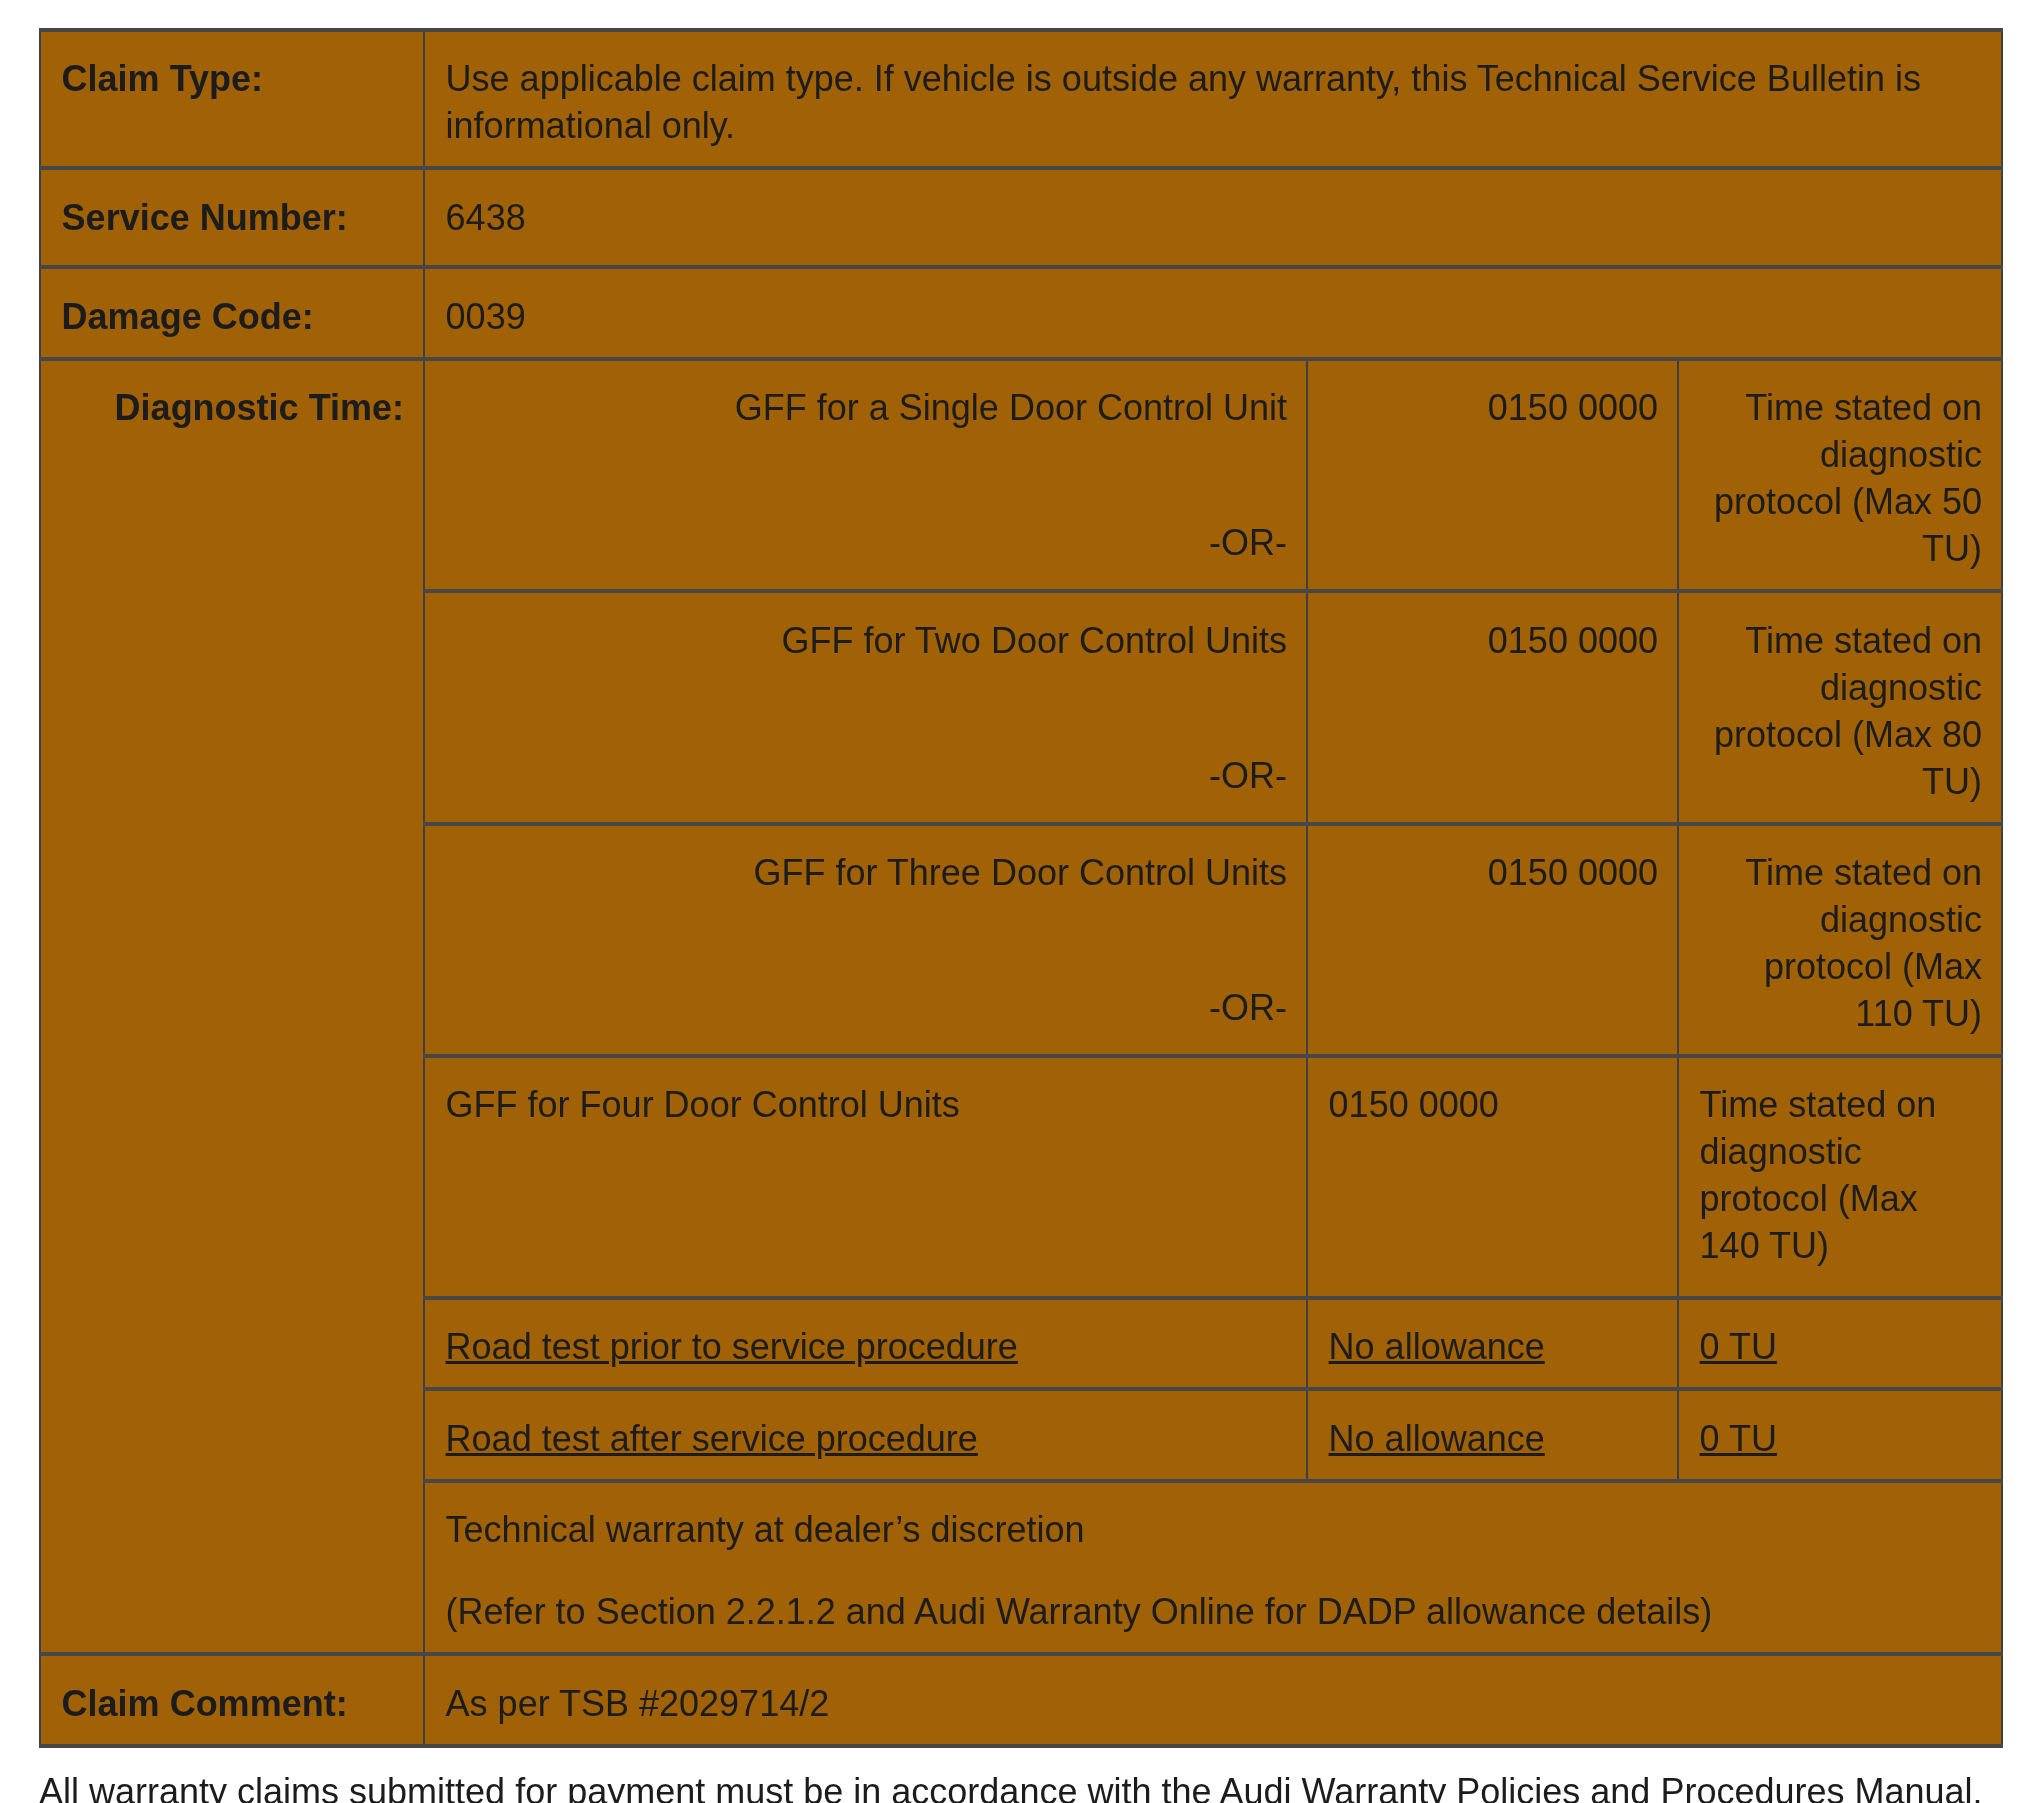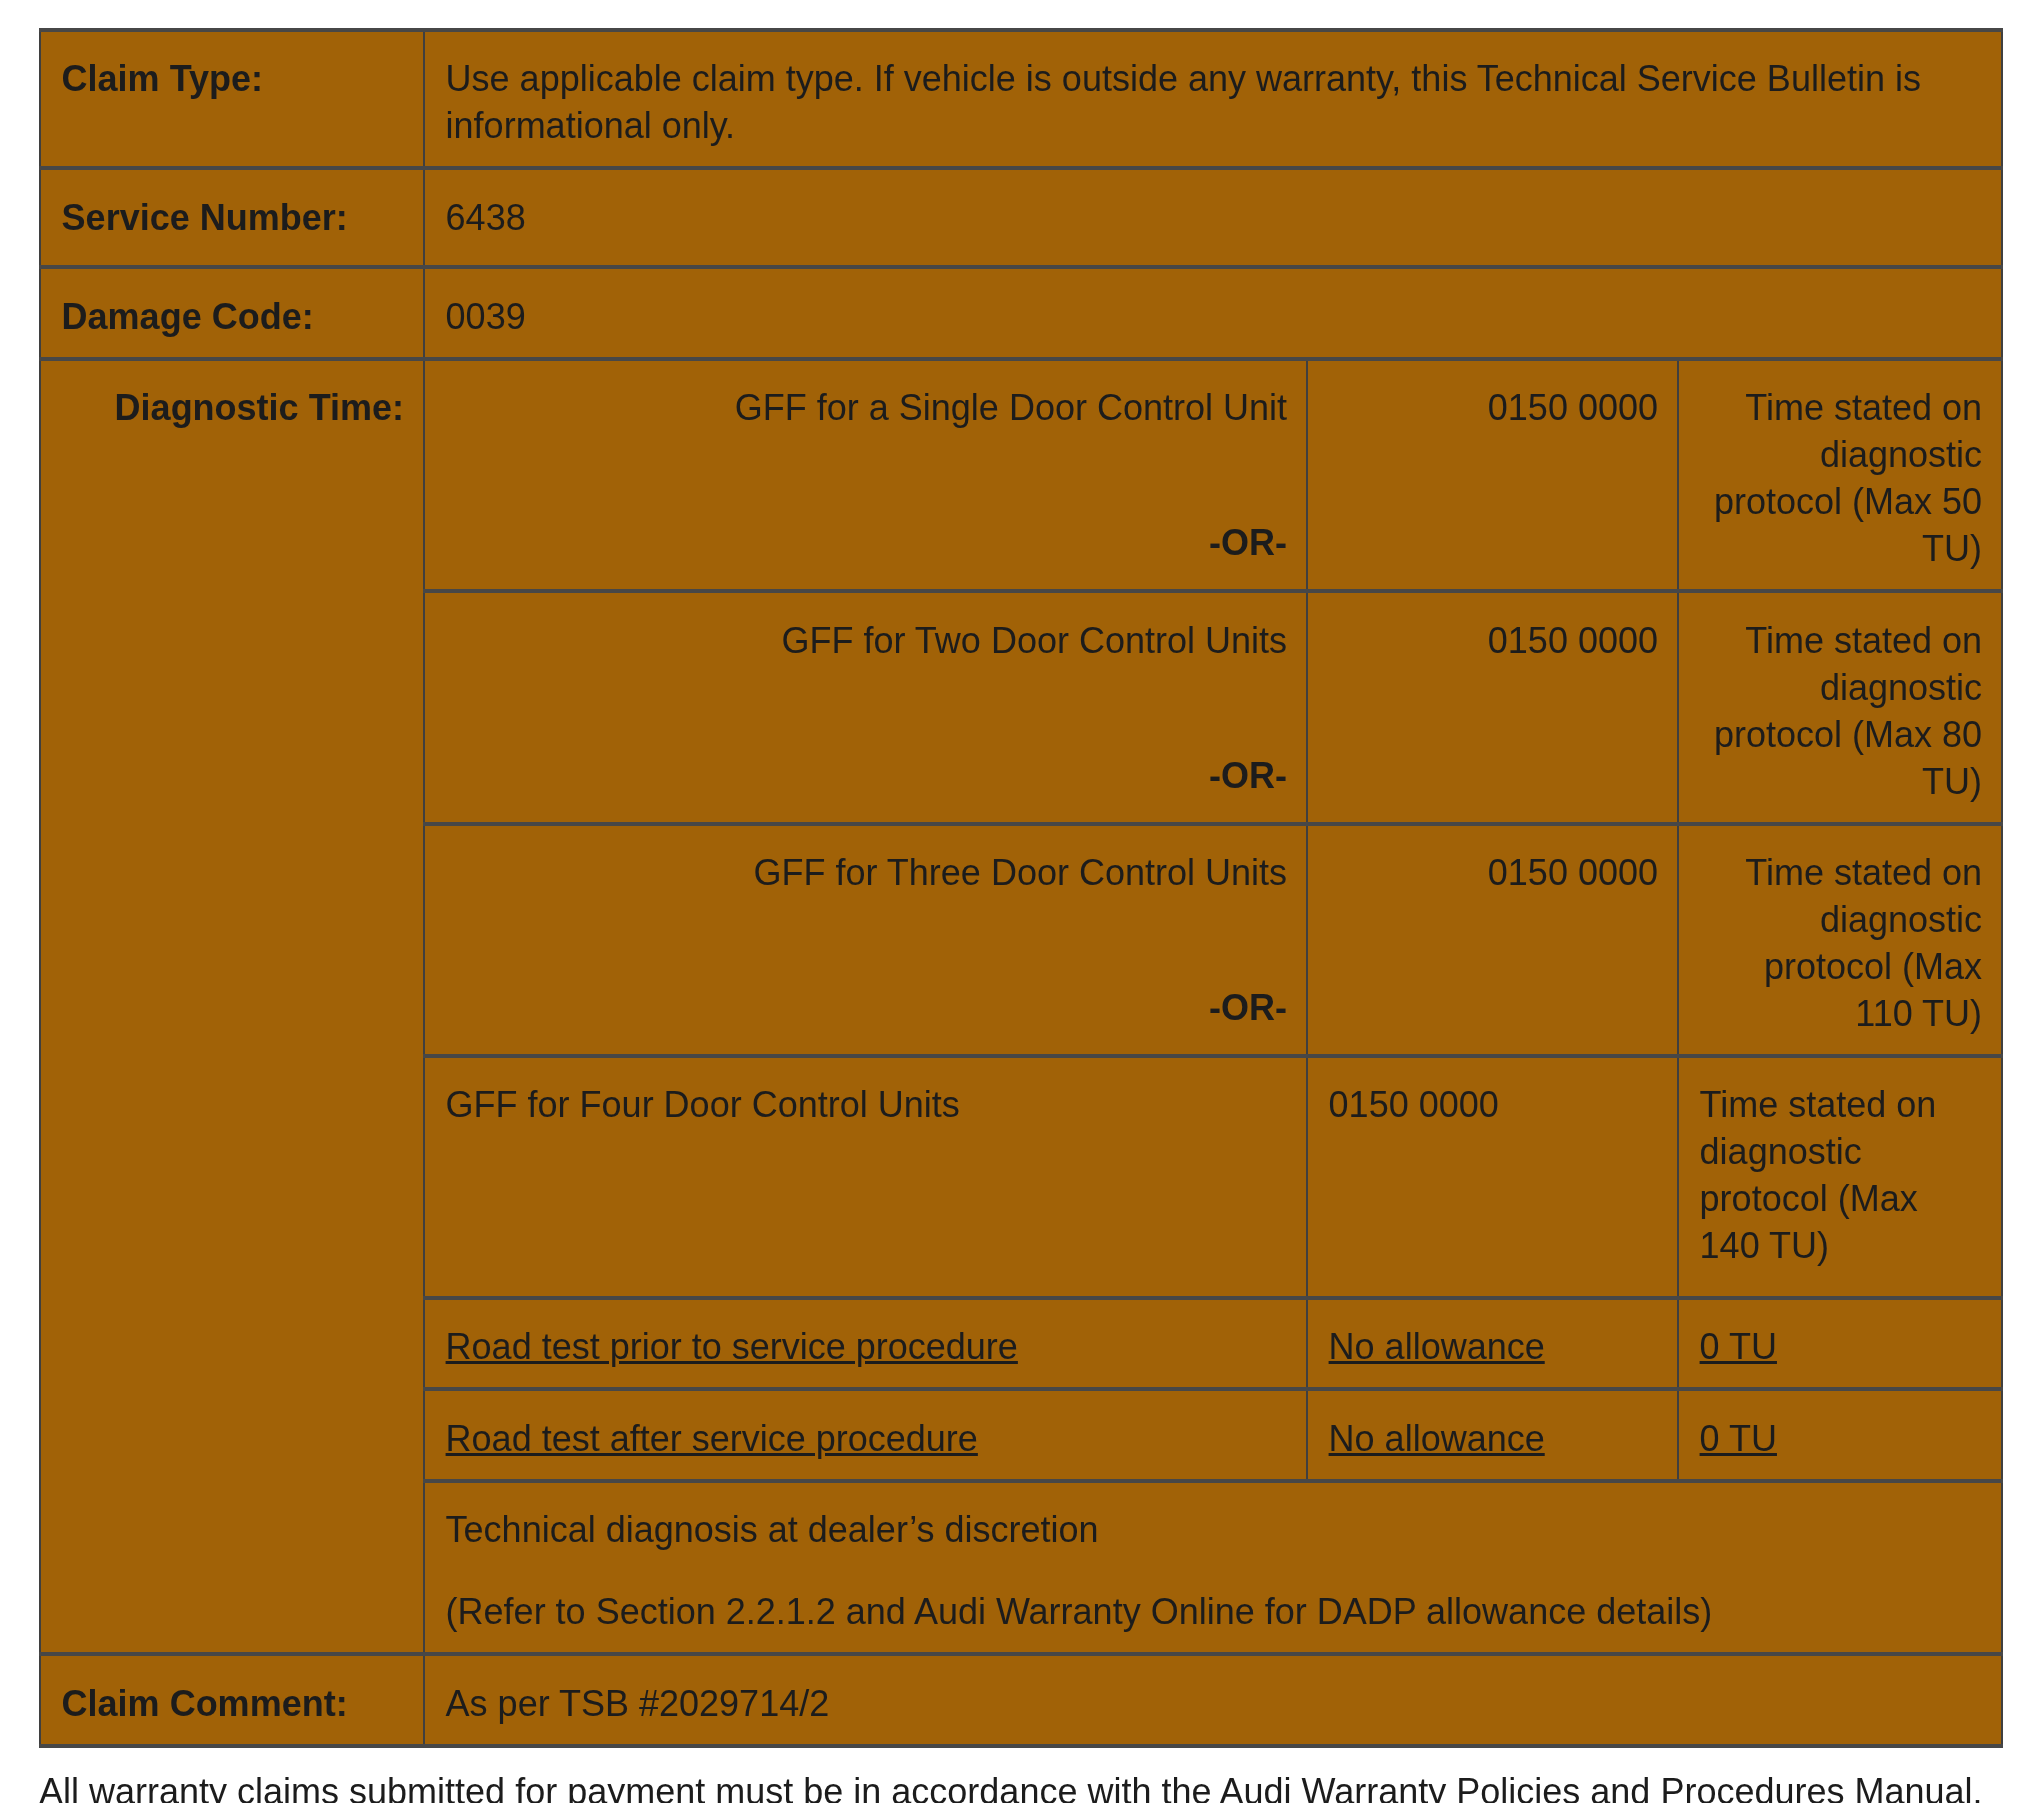--- a/index.html
+++ b/index.html
@@ -41,21 +41,21 @@
   }
   tr.r-claim    { height: 133px; }
   tr.r-service  { height: 99px; }
   tr.r-damage   { height: 79px;  }
   tr.r-gff      { height: 232px; text-align: right; }
   tr.r-gff-last { height: 242px; }
   tr.r-road     { height: 86px; text-decoration: underline;  }
   tr.r-tech     { height: 161px; }
   tr.r-comment  { height: 79px;  }
   .or-sep {
-    font-weight: bold;
+    font-weight: normal;
     margin-top: 88px;
   }
   .tech-line2 {
     margin-top: 35px;
   }
   .road-desc {
     padding-top: 0;
   }
   .footer-note {
     margin-top: 20.6px;
@@ -137,21 +137,21 @@
       </tr>
 
       <tr class="r-road">
         <td class="road-desc">Road test after service procedure</td>
         <td>No allowance</td>
         <td>0 TU</td>
       </tr>
 
       <tr class="r-tech">
         <td colspan="3">
-          <div>Technical diagnosis at dealer’s discretion</div>
+          <div>Technical warranty at dealer’s discretion</div>
           <div class="tech-line2">(Refer to Section 2.2.1.2 and Audi Warranty Online for DADP allowance details)</div>
         </td>
       </tr>
 
       <tr class="r-comment">
         <td class="label-cell">Claim Comment:</td>
         <td colspan="3">As per TSB #2029714/2</td>
       </tr>
 
     </tbody>

